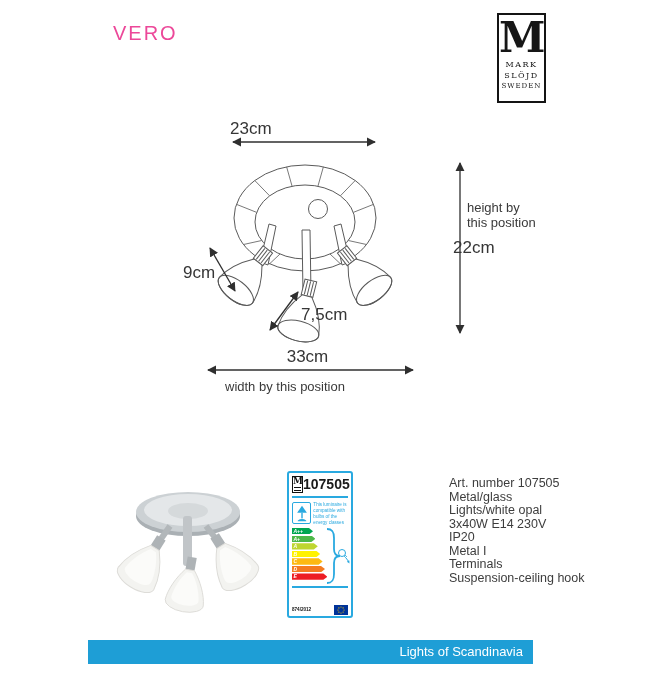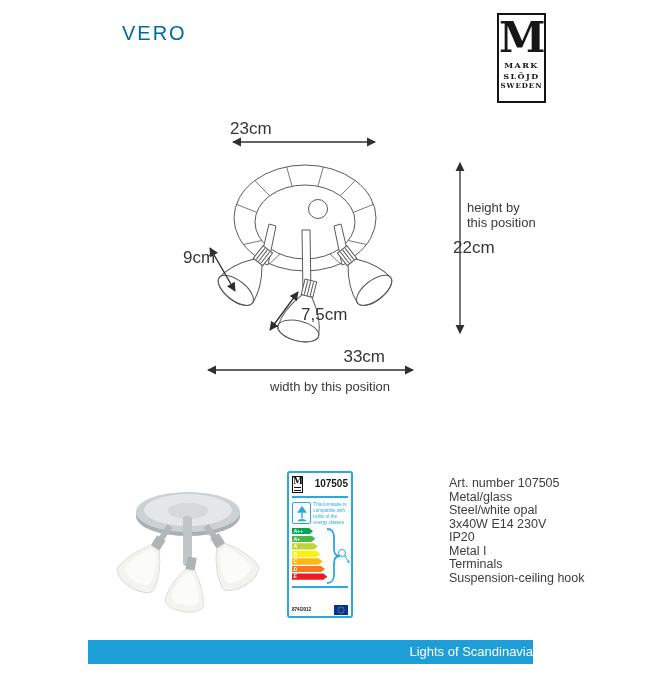--- a/index.html
+++ b/index.html
@@ -1,58 +1,58 @@
 <!DOCTYPE html>
 <html style="--footer-blue: #1e9ed6; --label-blue: #29a9e0;"><head>
 <meta charset="utf-8">
 <style>
   * { margin:0; padding:0; box-sizing:border-box; }
   html,body { width:650px; height:677px; background:#fff;
     font-family:"Liberation Sans", sans-serif; color:#3d3d3d; overflow:hidden; }
   .page { position:relative; width:650px; height:677px; background:#fff; }
 
   
-  .title { position:absolute; left:122px; top:22px; font-size:20px;
-    letter-spacing:2px; color:#0369a1; }
+  .title { position:absolute; left:113px; top:22px; font-size:20px;
+    letter-spacing:2px; color:#ec4899; }
 
   
   .brand-logo { position:absolute; left:497px; top:13px; width:49px; height:90px;
     border:2px solid #141414; background:#fff; text-align:center;
     font-family:"DejaVu Serif", serif; padding-top:1px; }
   .brand-m { font-size:42px; line-height:44px; font-weight:bold; color:#161616; }
-  .brand-line { font-size:8px; line-height:10.5px; font-weight:bold;
+  .brand-line { font-size:8px; line-height:10.5px; font-weight:normal;
     letter-spacing:1.5px; color:#161616;text-align:center; }
   .brand-line.sweden { font-size:7px; letter-spacing:1px; }
 
   
   .diagram { position:absolute; left:170px; top:112px; width:310px; height:285px; }
   .dim { position:absolute; font-size:17px; color:#363636; }
   .dim-23 { left:230px; top:119px; width:152px; }
-  .dim-9  { left:183px; top:248px; }
+  .dim-9  { left:183px; top:263px; }
   .dim-75 { left:301px; top:305px; }
-  .dim-33 { left:230px; top:347px; width:155px; text-align:right; }
+  .dim-33 { left:230px; top:347px; width:155px; text-align:center; }
   .caption { position:absolute; font-size:13px; color:#3a3a3a;margin-top:7px; }
-  .cap-width { left:225px; top:372px; width:165px; text-align:right; }
+  .cap-width { left:225px; top:372px; width:165px; text-align:left; }
   .cap-height { left:467px; top:193px; line-height:15px; }
   .dim-22 { left:453px; top:238px; }
 
   
   .photo { position:absolute; left:100px; top:470px; width:170px; height:152px; }
 
   
   .energy-label { position:absolute; left:287px; top:471px; width:66px; height:147px;
     border:2px solid var(--label-blue,#29a9e0); border-radius:3px; background:#fff;
     padding:3px; }
   .el-header { display:flex; justify-content:space-between; align-items:flex-start; height:20px; }
   .el-mini-logo { width:11px; height:17px; border:1px solid #111; text-align:center;
     font-family:"DejaVu Serif", serif; }
   .el-mini-m { display:block; font-size:9px; line-height:9px; font-weight:bold; color:#111; }
   .el-mini-bars { display:block; margin:1px auto 0; width:7px; height:4px;
     border-top:1px solid #111; border-bottom:1px solid #111; }
-  .el-artno { font-size:10px; font-weight:bold; color:#1a1a1a; line-height:16px; }
+  .el-artno { font-size:14px; font-weight:bold; color:#1a1a1a; line-height:16px; }
   .el-rule { height:2px; background:var(--label-blue,#29a9e0); }
   .el-compat { display:flex; margin-top:4px; height:23px; }
   .el-lamp-box { width:20px; height:22px; border:1px solid var(--label-blue,#29a9e0);
     border-radius:2px; display:flex; align-items:center; justify-content:center; }
   .el-compat-text { margin-left:2px; width:36px; font-size:4.6px; line-height:6px;
     color:var(--label-blue,#29a9e0); }
   .el-body { position:relative; margin-top:3px; height:54px; }
   .el-arrow { position:relative; height:6.4px; margin-bottom:1.2px;
     clip-path:polygon(0 0, calc(100% - 4px) 0, 100% 50%, calc(100% - 4px) 100%, 0 100%); }
   .el-arrow-label { position:absolute; left:1.5px; top:0; font-size:5px; line-height:6.4px;
@@ -62,21 +62,21 @@
   .el-footer { margin-top:13px; display:flex; justify-content:space-between; align-items:center; }
   .el-reg { font-size:4.6px; font-weight:bold; color:#111; }
 
   
   .details { position:absolute; left:402px; top:477px;margin-left:47px; }
   .detail-line { font-size:12.5px; line-height:13.5px; color:#3d3d3d; }
 
   
   .footer-bar { position:absolute; left:88px; top:640px; width:445px; height:24px;
     background:var(--footer-blue,#1e9ed6); color:#fff; font-size:13px; line-height:24px;
-    text-align:right; }
+    text-align:right; padding-right:10px; }
 </style>
 </head>
 <body>
 
 <div class="page">
 
   <div class="title">VERO</div>
 
   <div class="brand-logo">
     <div class="brand-m">M</div>
@@ -253,21 +253,21 @@
               <circle cx="9.1" cy="2.9" r="0.6"></circle>
           </g>
         </svg>
       </span>
     </div>
   </div>
 
   <div class="details" id="details">
       <div class="detail-line">Art. number 107505</div>
       <div class="detail-line">Metal/glass</div>
-      <div class="detail-line">Steel/white opal</div>
+      <div class="detail-line">Lights/white opal</div>
       <div class="detail-line">3x40W E14 230V</div>
       <div class="detail-line">IP20</div>
       <div class="detail-line">Metal I</div>
       <div class="detail-line">Terminals</div>
       <div class="detail-line">Suspension-ceiling hook</div>
     </div>
 
   <div class="footer-bar">Lights of Scandinavia</div>
 
 </div>

